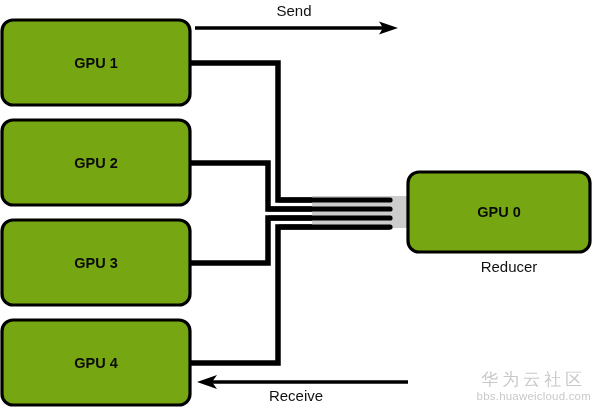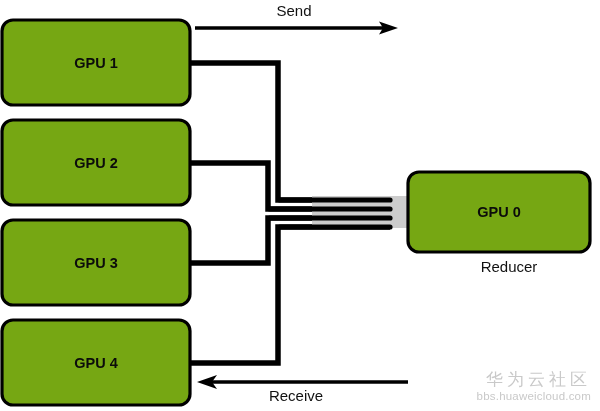--- a/index.html
+++ b/index.html
@@ -85,21 +85,20 @@
     user-select: none;
     pointer-events: none;
   }
   #watermark .wm-cn {
     font-family: "DejaVu Sans", sans-serif;
     font-size: 17px;
     letter-spacing: 4px;
     color: #c9c9c9;
     line-height: 1.15;
     white-space: nowrap;
-    text-align: right;
   }
   #watermark .wm-url {
     font-family: "Liberation Sans", sans-serif;
     font-size: 11.5px;
     letter-spacing: 0.2px;
     color: #c9c9c9;
     line-height: 1.3;
     white-space: nowrap;
   }
 </style>

